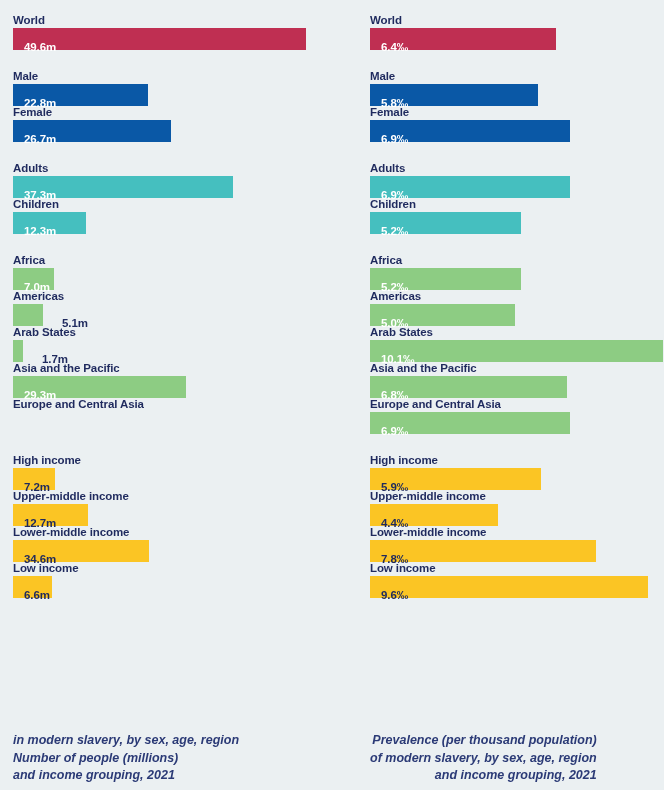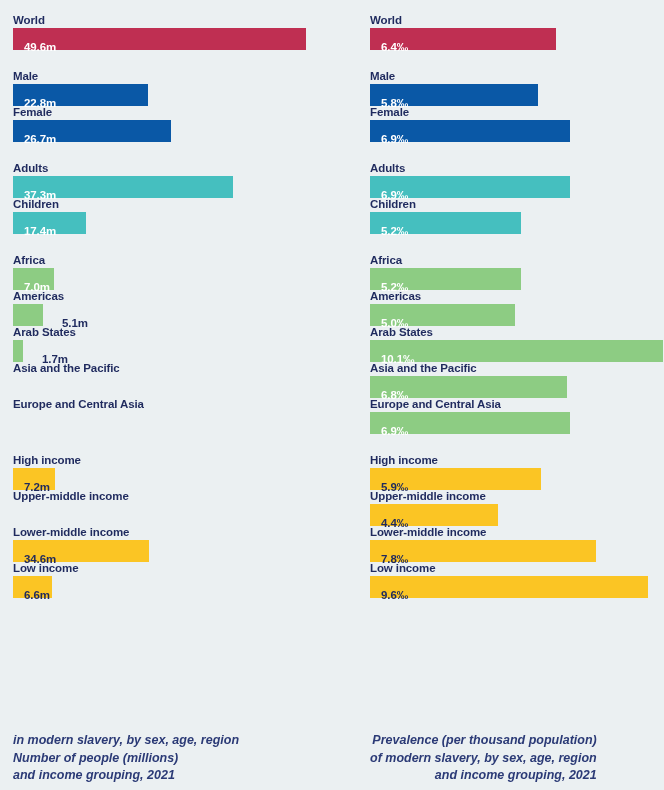--- a/index.html
+++ b/index.html
@@ -115,21 +115,21 @@
         <div class="cat-label">Adults</div>
         <div class="bar-track">
           <div class="bar" style="width: 220px; background: rgb(69, 191, 191);"></div>
           <div class="bar-value inside">37.3m</div>
         </div>
       </div>
       <div class="bar-row" style="top: 198px;">
         <div class="cat-label">Children</div>
         <div class="bar-track">
           <div class="bar" style="width: 73px; background: rgb(69, 191, 191);"></div>
-          <div class="bar-value inside">17.4m</div>
+          <div class="bar-value inside">12.3m</div>
         </div>
       </div>
       <div class="bar-row" style="top: 254px;">
         <div class="cat-label">Africa</div>
         <div class="bar-track">
           <div class="bar" style="width: 41px; background: rgb(141, 204, 131);"></div>
           <div class="bar-value inside">7.0m</div>
         </div>
       </div>
       <div class="bar-row" style="top: 290px;">
@@ -141,33 +141,41 @@
       </div>
       <div class="bar-row" style="top: 326px;">
         <div class="cat-label">Arab States</div>
         <div class="bar-track">
           <div class="bar" style="width: 10px; background: rgb(141, 204, 131);"></div>
           <div class="bar-value outside" style="left: 29px; text-align: center;">1.7m</div>
         </div>
       </div>
       <div class="bar-row" style="top: 362px;">
         <div class="cat-label">Asia and the Pacific</div>
+        <div class="bar-track">
+          <div class="bar" style="width: 173px; background: rgb(141, 204, 131);"></div>
+          <div class="bar-value inside">29.3m</div>
+        </div>
       </div>
       <div class="bar-row" style="top: 398px;">
         <div class="cat-label">Europe and Central Asia</div>
       </div>
       <div class="bar-row" style="top: 454px;">
         <div class="cat-label">High income</div>
         <div class="bar-track">
           <div class="bar" style="width: 42px; background: rgb(251, 197, 36);"></div>
           <div class="bar-value inside dark">7.2m</div>
         </div>
       </div>
       <div class="bar-row" style="top: 490px;">
         <div class="cat-label">Upper-middle income</div>
+        <div class="bar-track">
+          <div class="bar" style="width: 75px; background: rgb(251, 197, 36);"></div>
+          <div class="bar-value inside dark">12.7m</div>
+        </div>
       </div>
       <div class="bar-row" style="top: 526px;">
         <div class="cat-label">Lower-middle income</div>
         <div class="bar-track">
           <div class="bar" style="width: 136px; background: rgb(251, 197, 36);"></div>
           <div class="bar-value inside dark">34.6m</div>
         </div>
       </div>
       <div class="bar-row" style="top: 562px;">
         <div class="cat-label">Low income</div>

